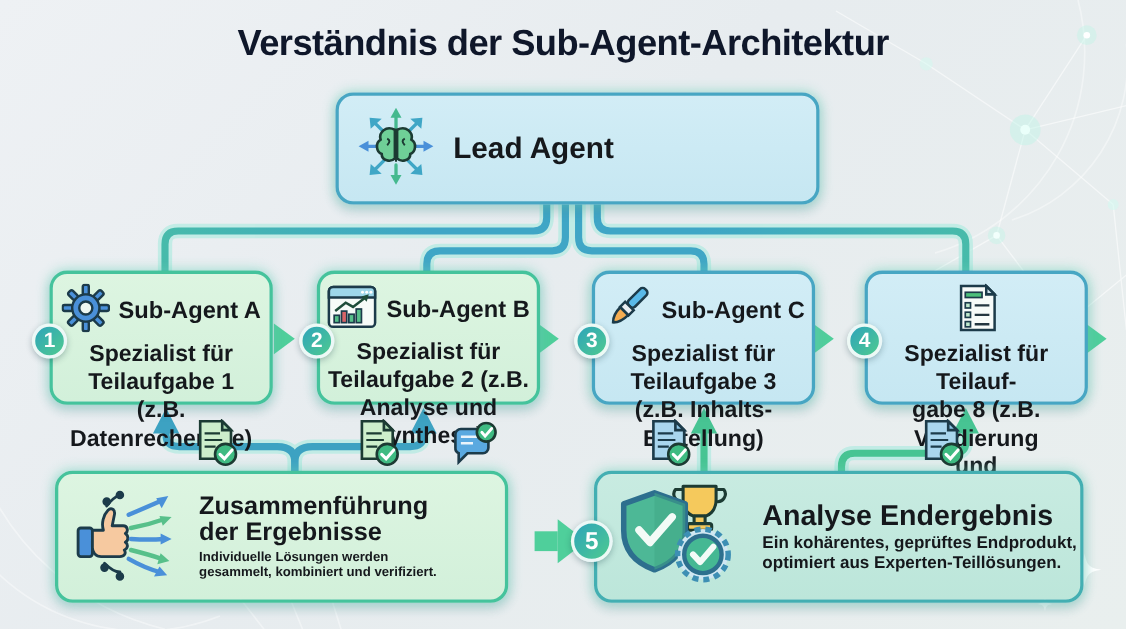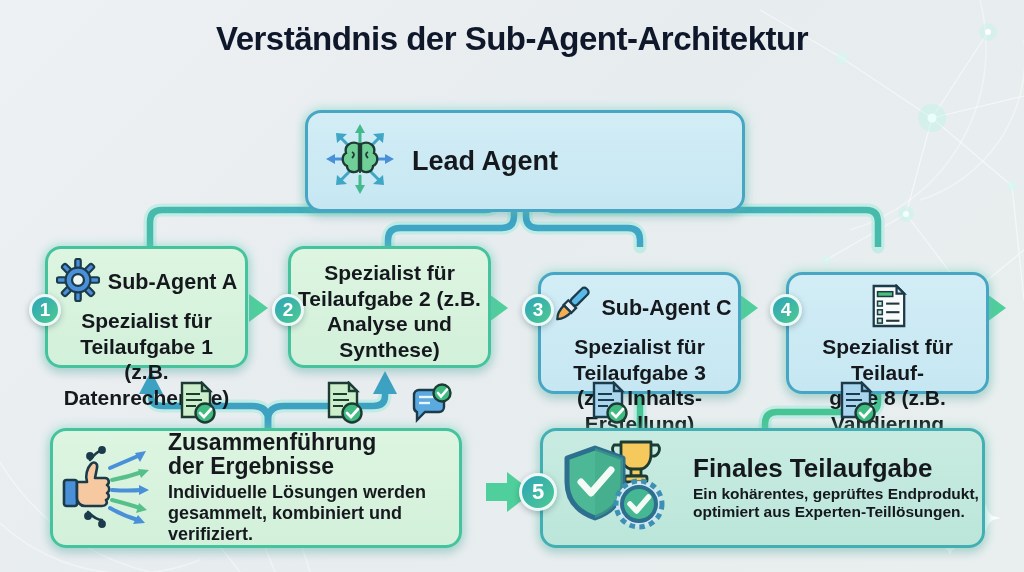--- a/index.html
+++ b/index.html
@@ -8,21 +8,21 @@
     font-family:"Liberation Sans","DejaVu Sans",sans-serif;
     background:linear-gradient(135deg,#eef1f4 0%,#e7ecef 45%,#e9efee 100%);
     color:#15181c;
   }
   #stage{position:absolute;inset:0;}
   svg.layer{position:absolute;left:0;top:0;pointer-events:none;}
   #bg-net{z-index:0;}
   #connectors{z-index:1;}
   .card{position:absolute;z-index:2;box-sizing:border-box;border-radius:16px;
         box-shadow:0 0 10px 2px rgba(110,215,190,.45),0 5px 10px rgba(40,90,110,.18);}
-  .card.blue{background:linear-gradient(180deg,#d2edf6,#c6e7f2);border:3px solid #47a6c3;margin-top:26px;}
+  .card.blue{background:linear-gradient(180deg,#d2edf6,#c6e7f2);border:3px solid #47a6c3;}
   .card.green{background:linear-gradient(180deg,#ddf5e1,#d2f0da);border:3px solid #45c39c;}
   .card.teal{background:linear-gradient(180deg,#c8ebe1,#bce6da);border:3px solid #43afb2;}
 
   .title{position:absolute;top:20px;left:0;width:100%;text-align:center;z-index:2;
          font-size:33px;font-weight:bold;letter-spacing:-.5px;color:#0f172a;}
 
   
   #lead{left:305px;top:84px;width:440px;height:102px;display:flex;align-items:center;}
   #lead .icon-col{width:104px;display:flex;justify-content:center;}
   #lead .txt-col{flex:1;padding-right:8px;}
@@ -33,21 +33,21 @@
   .sub-card{height:122px;width:203px;top:246px;padding-top:9px;}
   #subA{left:45px;} #subB{left:288px;} #subC{left:538px;} #subD{left:786px;}
   .sub-head{display:flex;align-items:center;justify-content:center;gap:8px;text-align:center;}
   .sub-head .h2{font-size:21.5px;font-weight:bold;white-space:nowrap;}
   .sub-desc{text-align:center;white-space:pre-line;font-weight:600;font-size:21px;line-height:1.22;margin-top:2px;}
 
   
   #merge{left:50px;top:428px;width:412px;height:120px;display:flex;align-items:center;}
   #merge .icon-col{width:128px;display:flex;justify-content:center;}
   #merge .h1{font-size:23px;font-weight:bold;line-height:1.04;white-space:pre-line;}
-  #merge .desc{font-size:18px;font-weight:600;line-height:1.18;white-space:pre-line;margin-top:3px;}
+  #merge .desc{font-size:12px;font-weight:600;line-height:1.18;white-space:pre-line;margin-top:3px;}
 
   #final{left:540px;top:428px;width:445px;height:120px;display:flex;align-items:center;}
   #final .icon-col{width:150px;display:flex;justify-content:center;}
   #final .h1{font-size:26px;font-weight:bold;line-height:1.05;}
   #final .desc{font-size:15.5px;font-weight:600;line-height:1.18;white-space:pre-line;margin-top:3px;}
 
   
   .badge{position:absolute;z-index:3;width:32px;height:32px;border-radius:50%;
          background:linear-gradient(135deg,#2da4ba,#4fca90);
          border:3px solid rgba(255,255,255,.9);box-sizing:border-box;
@@ -239,20 +239,40 @@
         </svg>
       </span>
       <span class="h2">Sub-Agent A</span>
     </div>
     <div class="sub-desc">Spezialist für
 Teilaufgabe 1
 (z.B. Datenrecherche)</div>
   </div>
 
   <div id="subB" class="card green sub-card">
+    <div class="sub-head">
+      <span>
+        <svg width="46" height="42" viewBox="0 0 48 44">
+          <rect x="2" y="3" width="44" height="38" rx="4" fill="#f6fbf8" stroke="#1c3b4a" stroke-width="2.4"></rect>
+          <path d="M2,7 a4,4 0 0 1 4,-4 h36 a4,4 0 0 1 4,4 v6 h-44 z" fill="#9ed7ea" stroke="#1c3b4a" stroke-width="2.4"></path>
+          <circle cx="38" cy="8" r="1.4" fill="#fff"></circle>
+            <circle cx="42" cy="8" r="1.4" fill="#fff"></circle>
+            <circle cx="34" cy="8" r="1.4" fill="#fff"></circle>
+          <g stroke="#1c3b4a" stroke-width="1.6">
+            <rect x="7" y="30" width="5" height="7" fill="#57c08a"></rect>
+            <rect x="14" y="26" width="5" height="11" fill="#d96468"></rect>
+            <rect x="21" y="29" width="5" height="8" fill="#57c08a"></rect>
+            <rect x="28" y="24" width="5" height="13" fill="#57c08a"></rect>
+          </g>
+          <path d="M8,26 L18,18 L25,22 L38,12" fill="none" stroke="#1e4d3a" stroke-width="2.4"></path>
+          <polygon points="40,10 33,12 38,17" fill="#1e4d3a"></polygon>
+        </svg>
+      </span>
+      <span class="h2">Sub-Agent B</span>
+    </div>
     <div class="sub-desc">Spezialist für
 Teilaufgabe 2 (z.B.
 Analyse und Synthese)</div>
   </div>
 
   <div id="subC" class="card blue sub-card">
     <div class="sub-head">
       <span>
         <svg width="46" height="44" viewBox="0 0 48 46">
           <g transform="rotate(45 24 23)">
@@ -420,19 +440,19 @@
           <path d="M36,12 L64,22 V46 Q64,72 36,82 Z" fill="#41a887" opacity=".55"></path>
           <path d="M22,46 l10,11 l20,-23" fill="none" stroke="#f3fbf7" stroke-width="7" stroke-linecap="round" stroke-linejoin="round"></path>
 
           <circle cx="80" cy="68" r="23" fill="#cfe7f2" stroke="#3d8fb4" stroke-width="5" stroke-dasharray="5.5,4.5"></circle>
           <circle cx="80" cy="68" r="17" fill="#45b893" stroke="#2d6f8e" stroke-width="4"></circle>
           <path d="M71,68 l6.5,7 l12,-14" fill="none" stroke="#f3fbf7" stroke-width="5.5" stroke-linecap="round" stroke-linejoin="round"></path>
         </svg>
       </span>
     </div>
     <div class="txt-col">
-      <div class="h1">Finales Teilaufgabe</div>
+      <div class="h1">Analyse Endergebnis</div>
       <div class="desc">Ein kohärentes, geprüftes Endprodukt,
 optimiert aus Experten-Teillösungen.</div>
     </div>
   </div>
 
 </div>
 
 </body></html>

